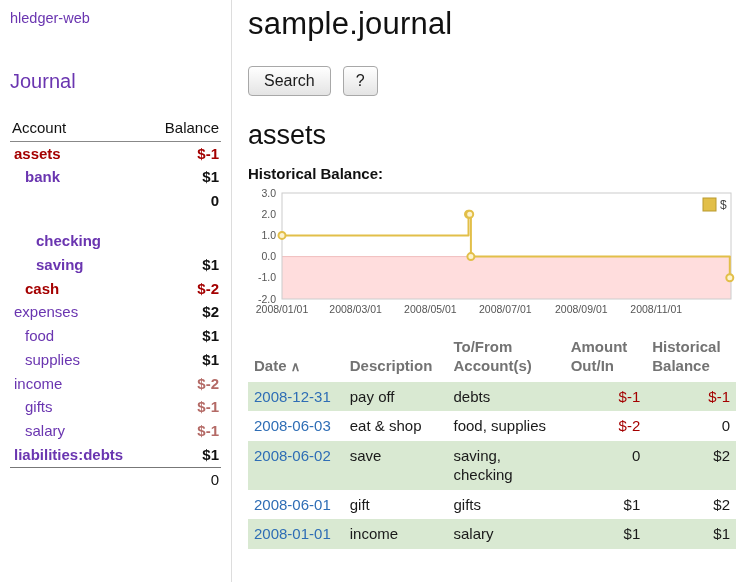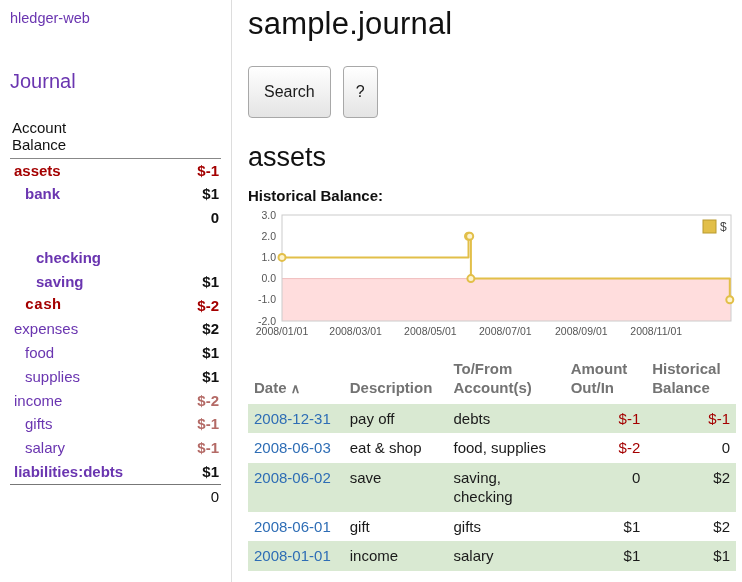--- a/index.html
+++ b/index.html
@@ -10,40 +10,40 @@
   html,body{margin:0;padding:0;}
   body{width:742px;height:582px;overflow:hidden;background:#fff;color:#1a1a1a;
        font-family:"Liberation Sans",sans-serif;}
   .app{display:flex;width:742px;height:582px;}
 
   
   .sidebar{width:232px;flex:0 0 232px;border-right:1px solid var(--divider);padding:10px 10px 0 10px;}
   .brand{display:block;color:var(--purple);text-decoration:none;font-size:14.5px;margin-bottom:44px;}
   .journal{display:block;color:var(--purple);text-decoration:none;font-size:20px;margin-bottom:24px;}
   .accounts-header{display:flex;justify-content:space-between;font-size:15px;color:#111;
-                   padding:2px 2px 5px 2px;border-bottom:1px solid #888;flex-direction:column;}
+                   padding:2px 2px 5px 2px;border-bottom:1px solid #888;}
   .acct-row{display:flex;justify-content:space-between;font-size:15px;padding:2.5px 2px;line-height:1.25;}
   .acct-name{color:var(--purple);text-decoration:none;}
   .acct-balance{font-weight:bold;color:#111;white-space:nowrap;}
   .acct-row.bold .acct-name{font-weight:bold;}
   .neg{color:var(--neg);}
   .neg.muted{color:var(--neg-muted);}
   .accounts-total{display:flex;justify-content:flex-end;border-top:1px solid #777;
                   padding:3px 2px;font-size:15px;color:#111;}
 
   
   .main{flex:1;padding:6px 6px 0 16px;}
   h1{font-size:31px;font-weight:400;margin:0 0 24px 0;color:#111;letter-spacing:.2px;}
   .search-row{display:flex;align-items:center;gap:12px;margin-bottom:24px;}
   .search-wrap{position:relative;width:356px;}
   .search-wrap input{width:100%;height:37px;border:1px solid #b3b3b3;border-radius:4px;
                      font-size:16px;padding:0 28px 0 10px;color:#444;font-family:inherit;outline:none;
                      box-shadow:inset 0 1px 2px rgba(0,0,0,.06);}
   .clear{position:absolute;right:9px;top:10px;font-size:15px;color:#c0c0c0;cursor:pointer;line-height:1;}
-  .btn{height:52px;padding:0 15px;font-size:16px;font-family:inherit;color:#1a1a1a;
+  .btn{height:30px;padding:0 15px;font-size:16px;font-family:inherit;color:#1a1a1a;
        background:linear-gradient(#ffffff,#e4e4e4);border:1px solid #a8a8a8;border-radius:4px;cursor:pointer;}
   .btn-help{padding:0 12px;}
   h2{font-size:27px;font-weight:400;margin:0 0 14px 0;color:#111;}
   .chart-title{font-size:15px;font-weight:bold;margin-bottom:4px;color:#111;}
   .chart{margin-bottom:10px;}
   svg{display:block;}
   svg text{font-family:"Liberation Sans",sans-serif;}
 
   
   .txn-table{width:100%;border-collapse:collapse;font-size:15px;}
@@ -88,21 +88,21 @@
     <a href="#" class="acct-name" style="padding-left: 24px; margin-top: 40px;">checking</a>
     <span class="acct-balance">0</span>
   </div>
 
   <div class="acct-row bold">
     <a href="#" class="acct-name" style="padding-left: 24px;">saving</a>
     <span class="acct-balance">$1</span>
   </div>
 
   <div class="acct-row bold">
-    <a href="#" class="acct-name neg" style="padding-left: 13px; font-family: Liberation Mono, monospace;">cash</a>
+    <a href="#" class="acct-name neg" style="padding-left: 13px;">cash</a>
     <span class="acct-balance neg">$-2</span>
   </div>
 
   <div class="acct-row">
     <a href="#" class="acct-name" style="padding-left: 2px;">expenses</a>
     <span class="acct-balance">$2</span>
   </div>
 
   <div class="acct-row">
     <a href="#" class="acct-name" style="padding-left: 13px;">food</a>

